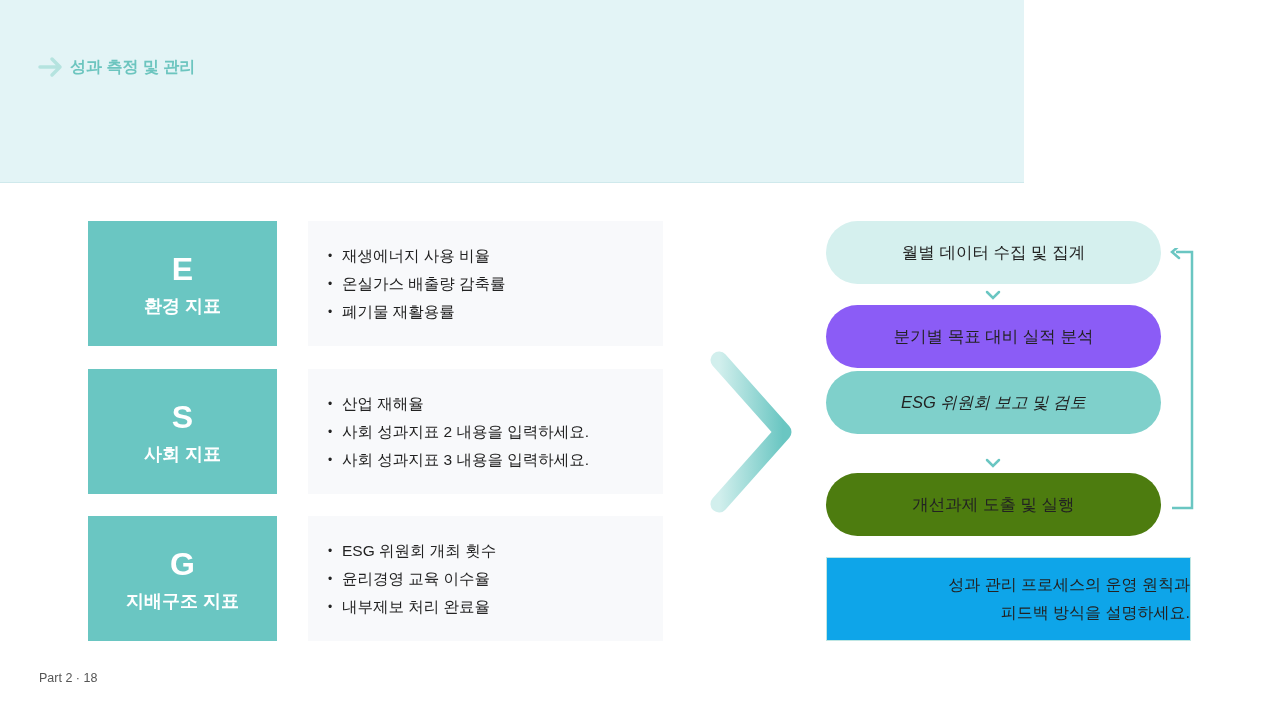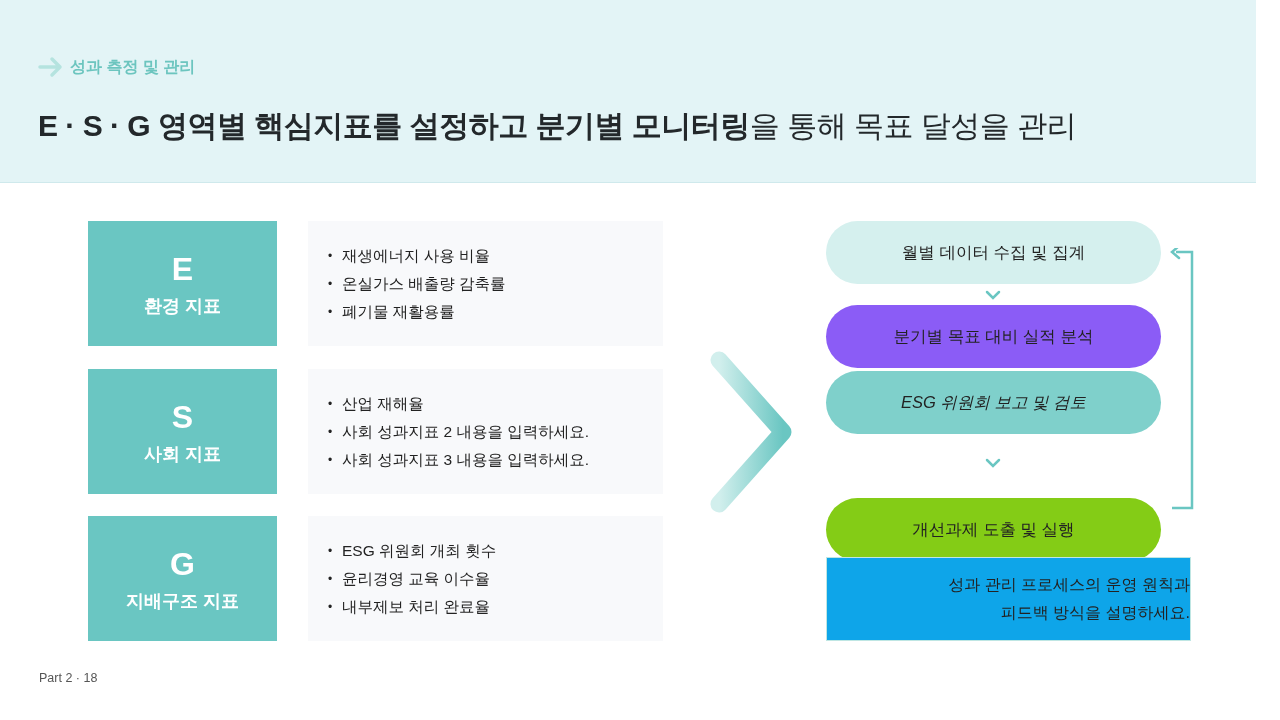--- a/index.html
+++ b/index.html
@@ -1,57 +1,54 @@
 <!DOCTYPE html>
 <html><head>
 <meta charset="utf-8">
 <style>
   * { box-sizing: border-box; margin: 0; padding: 0; }
   html, body { width: 1280px; height: 720px; overflow: hidden; background: #ffffff; font-family: "Liberation Sans", "DejaVu Sans", sans-serif; }
-  .header { position: absolute; left: 0; top: 0; width: 1256px; height: 183px; background: #e3f4f6; border-bottom: 1px solid #cfe9ec; }
+  .header { position: absolute; left: 0; top: 0; width: 1024px; height: 183px; background: #e3f4f6; border-bottom: 1px solid #cfe9ec; }
   .crumb { position: absolute; left: 38px; top: 56px; display: flex; align-items: center; gap: 6px; }
   .crumb svg { width: 26px; height: 22px; }
   .crumb span { color: #6cc5bf; font-size: 16px; font-weight: 600; }
   .title { position: absolute; left: 38px; top: 106px; font-size: 30px; color: #23282b; letter-spacing: -0.5px; white-space: nowrap; }
   .title b { font-weight: 700; }
   .title .light { font-weight: 400; }
 
   .cat { position: absolute; left: 88px; width: 189px; height: 125px; background: #6ac6c2; color: #fff; display: flex; flex-direction: column; align-items: center; justify-content: center; }
   .cat .letter { font-size: 32px; font-weight: 700; line-height: 38px; }
   .cat .name { font-size: 18px; font-weight: 700; margin-top: 6px; }
   .list { position: absolute; left: 308px; width: 355px; height: 125px; background: #f8f9fb; display: flex; flex-direction: column; justify-content: center; padding-left: 20px; }
   .list li { list-style: none; font-size: 15.5px; color: #222; line-height: 28px; }
   .list li::before { content: "•"; display: inline-block; width: 14px; font-size: 12px; vertical-align: 1px; }
 
   .bigchev { position: absolute; left: 705px; top: 348px; width: 90px; height: 168px; }
 
   .step { position: absolute; left: 826px; width: 335px; height: 63px; border-radius: 32px; display: flex; align-items: center; justify-content: center; font-size: 16.5px; color: #222; }
   .s1 { top: 221px; background: #d5f0ee; }
   .s2 { top: 305px; background: #8b5cf6; }
   .s3 { top: 371px; background: #7fd0cb; font-style: italic; }
-  .s4 { top: 473px; background: #84cc16; margin-top: 25px; }
+  .s4 { top: 473px; background: #4d7c0f; }
   .downchev { position: absolute; left: 985px; width: 16px; height: 10px; }
   .loop { position: absolute; left: 1168px; top: 248px; width: 30px; height: 262px; }
 
   .note { position: absolute; left: 826px; top: 557px; width: 365px; height: 84px; border: 1.5px solid #bfe6e3; background: #0ea5e9; display: flex; flex-direction: column; align-items: flex-end; justify-content: center; font-size: 16px; color: #222; line-height: 28px; }
 
   .footer { position: absolute; left: 39px; top: 671px; font-size: 12.5px; color: #555; }
 </style>
 </head>
 <body>
 
 <div class="header">
   <div class="crumb">
     <svg viewBox="0 0 26 22">
         <path d="M2 11 H22 M14 3 L22 11 L14 19" stroke="#b5e3df" stroke-width="3.5" fill="none" stroke-linecap="round" stroke-linejoin="round"></path>
       </svg>
     <span>성과 측정 및 관리</span>
-  </div>
-  <div class="title">
-    <b>E · S · G 영역별 핵심지표를 설정하고 분기별 모니터링</b><span class="light">을 통해 목표 달성을 관리</span>
   </div>
 </div>
 
 <div class="cat" style="top:221px">
   <div class="letter">E</div>
   <div class="name">환경 지표</div>
 </div>
 <ul class="list" style="top:221px">
   <li>재생에너지 사용 비율</li>
   <li>온실가스 배출량 감축률</li>

